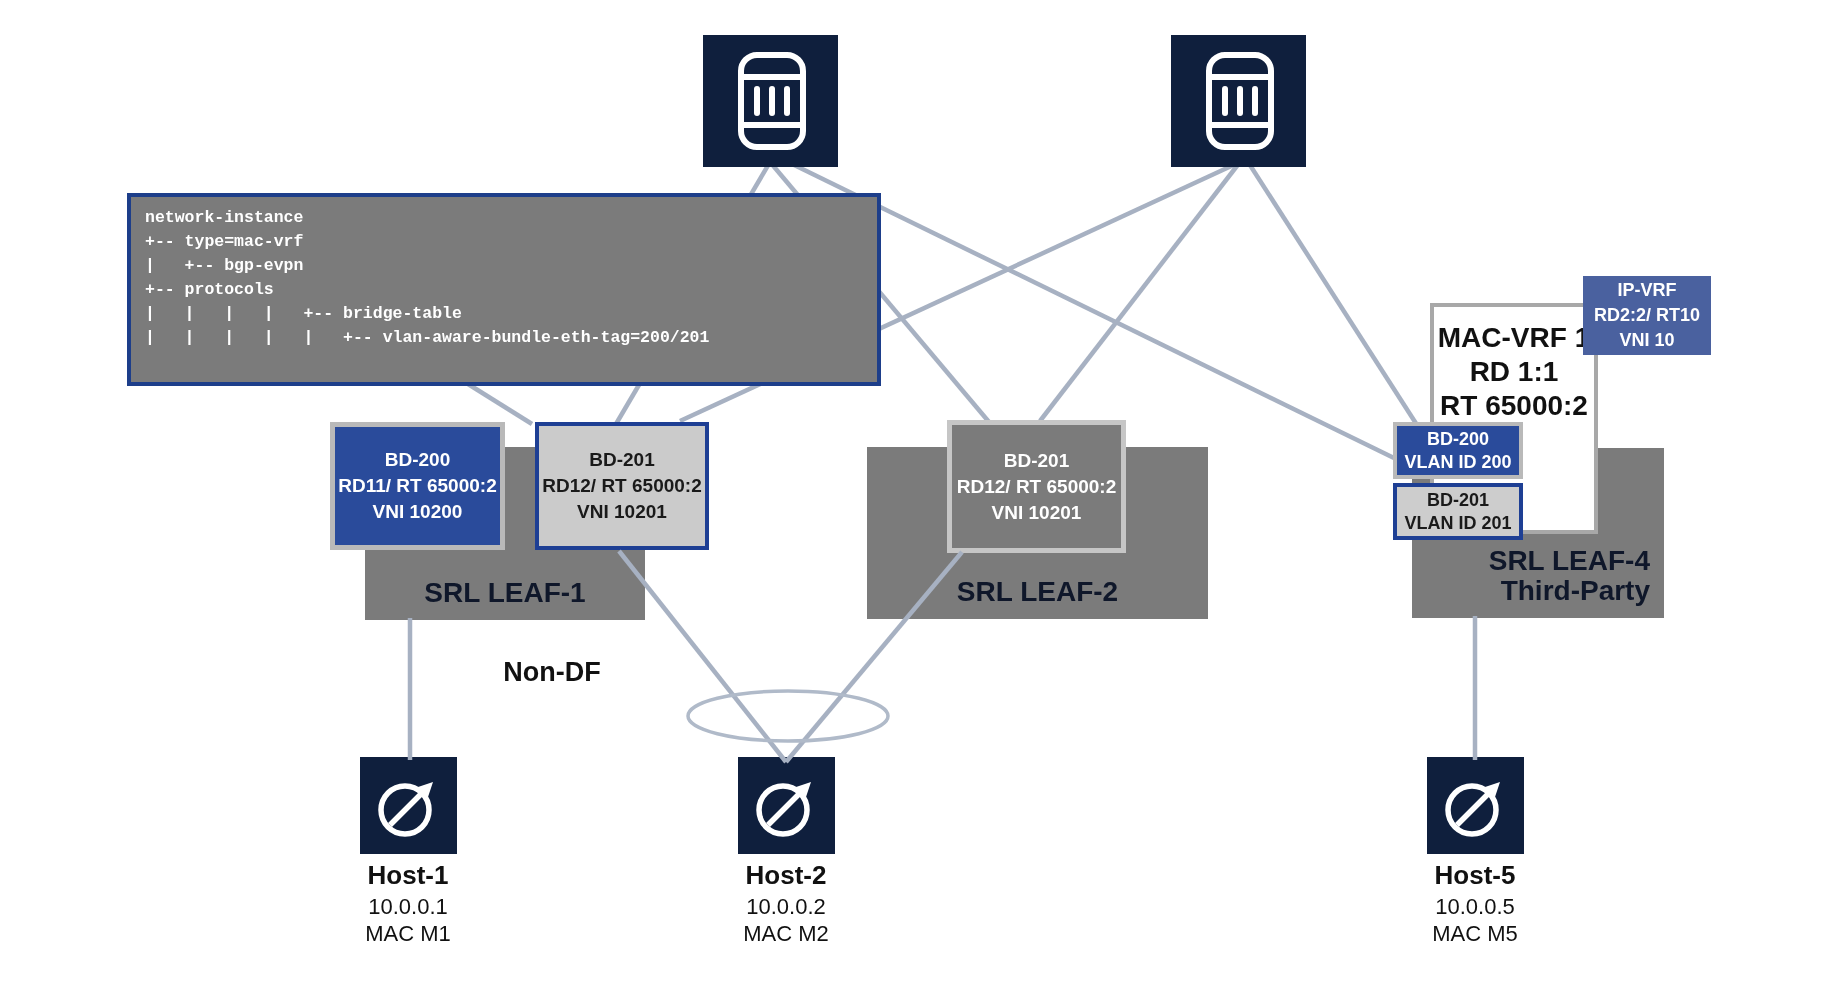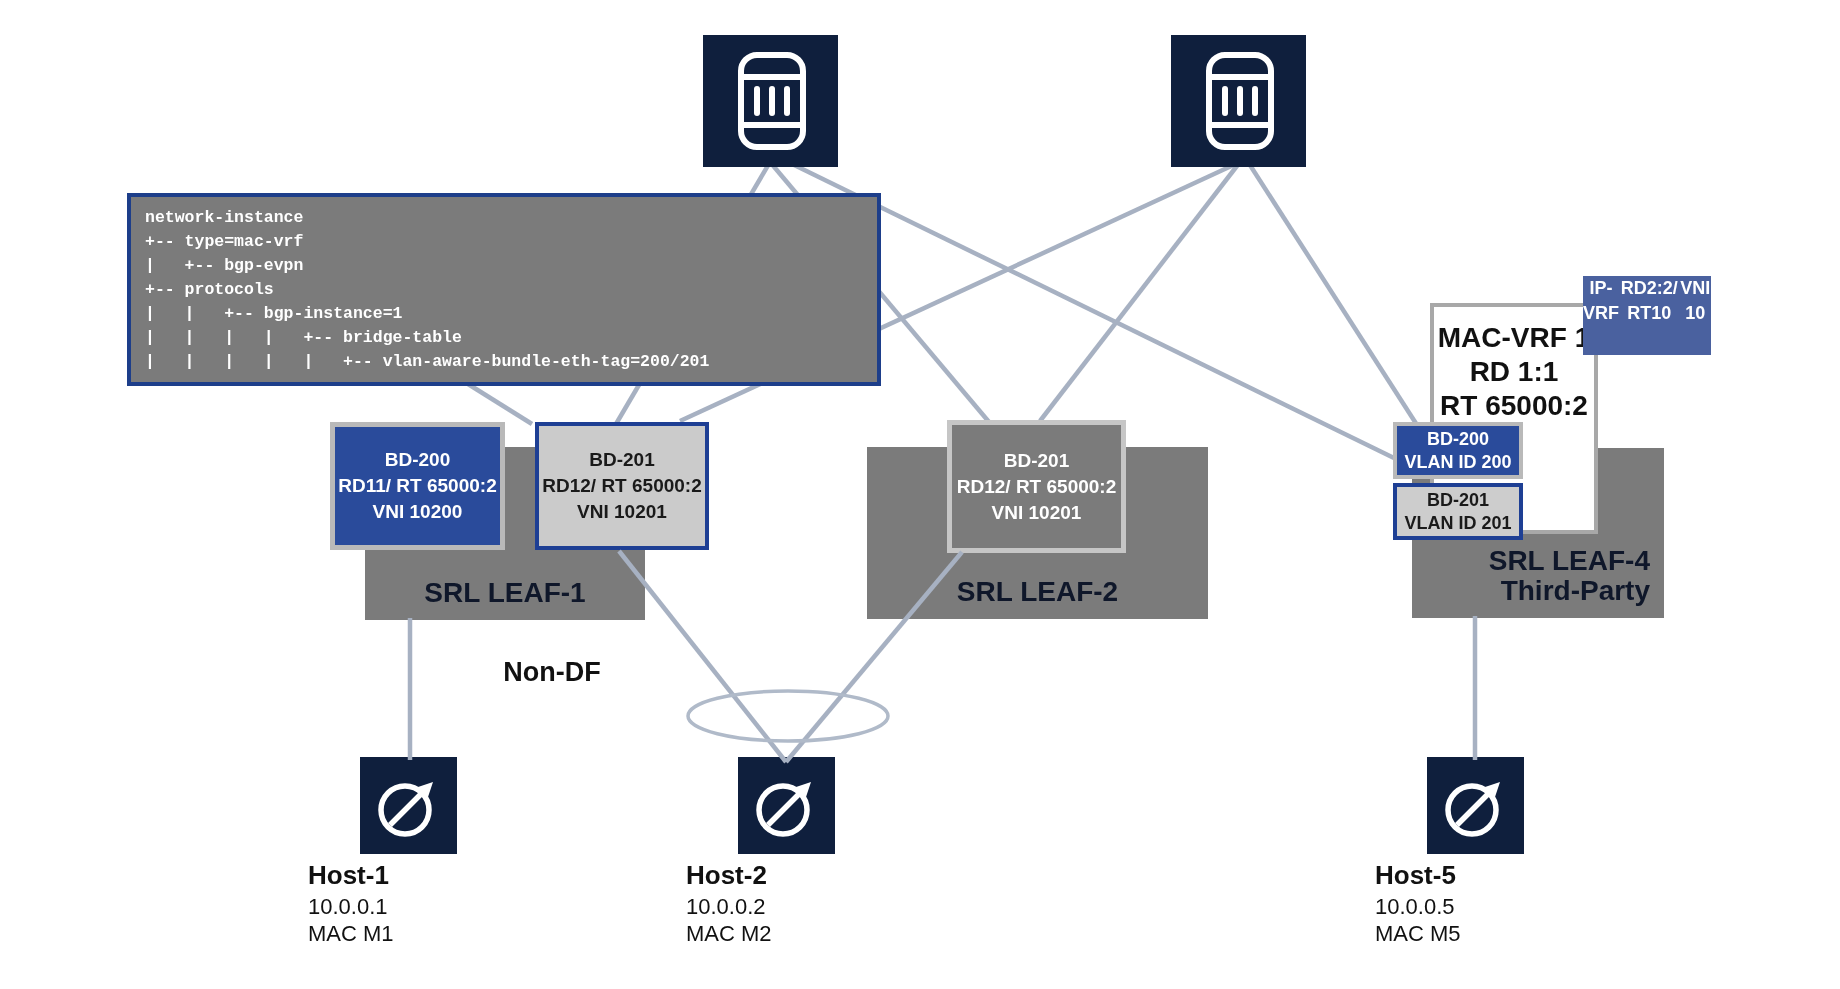--- a/index.html
+++ b/index.html
@@ -56,31 +56,31 @@
   #macvrf{
     position:absolute;left:1430px;top:303px;width:168px;height:231px;box-sizing:border-box;
     background:#ffffff;border:4px solid #a8a8a8;z-index:3;
     color:#111111;font-weight:bold;font-size:28px;line-height:34px;text-align:center;
     padding-top:14px;white-space:nowrap;
   }
   
   #ipvrf{
     position:absolute;left:1583px;top:276px;width:128px;height:79px;box-sizing:border-box;
     background:#4a619f;z-index:4;color:#ffffff;font-weight:bold;font-size:18px;line-height:25px;
-    text-align:center;display:flex;justify-content:center;
+    text-align:center;display:flex;flex-direction:column;justify-content:center;
   }
 
   
   #nondf{position:absolute;left:492px;top:657px;width:120px;text-align:center;z-index:2;
     color:#111111;font-weight:bold;font-size:27px;}
   #watermark{position:absolute;left:1745px;top:948px;width:90px;text-align:right;z-index:2;
     font-family:"DejaVu Serif", serif;font-style:italic;font-size:20px;color:#111111;margin-top:40px;}
 
   
-  .hostlabel{position:absolute;width:200px;z-index:2;color:#111111;}
+  .hostlabel{position:absolute;width:200px;text-align:center;z-index:2;color:#111111;}
   .hostlabel .hname{font-weight:bold;font-size:26px;line-height:30px;margin-bottom:3px;}
   .hostlabel .hline{font-size:22px;line-height:27px;}
 </style>
 </head>
 <body>
 
 <div id="canvas">
 
   <svg id="wires-back" class="wires" width="1840" height="989">
     <g stroke="#a7b1c2" stroke-width="4.5" fill="none">
@@ -118,21 +118,20 @@
         <line x1="84" y1="54" x2="84" y2="78"></line>
       </g>
     </svg>
   </div>
 
   <div id="config">
     <div class="cline">network-instance</div>
     <div class="cline">+-- type=mac-vrf</div>
     <div class="cline">|   +-- bgp-evpn</div>
     <div class="cline">+-- protocols</div>
-    <div class="cline">|   |   +-- bgp-instance=1</div>
     <div class="cline">|   |   |   |   +-- bridge-table</div>
     <div class="cline">|   |   |   |   |   +-- vlan-aware-bundle-eth-tag=200/201</div>
   </div>
 
   <div class="leaf" style="left:365px;top:447px;width:280px;height:173px;">
     <div class="leaf-label">SRL LEAF-1</div>
   </div>
   <div class="bd bd-blue" style="left:330px;top:422px;width:175px;height:128px;">
     <div>BD-200</div>
     <div>RD11/ RT 65000:2</div>

